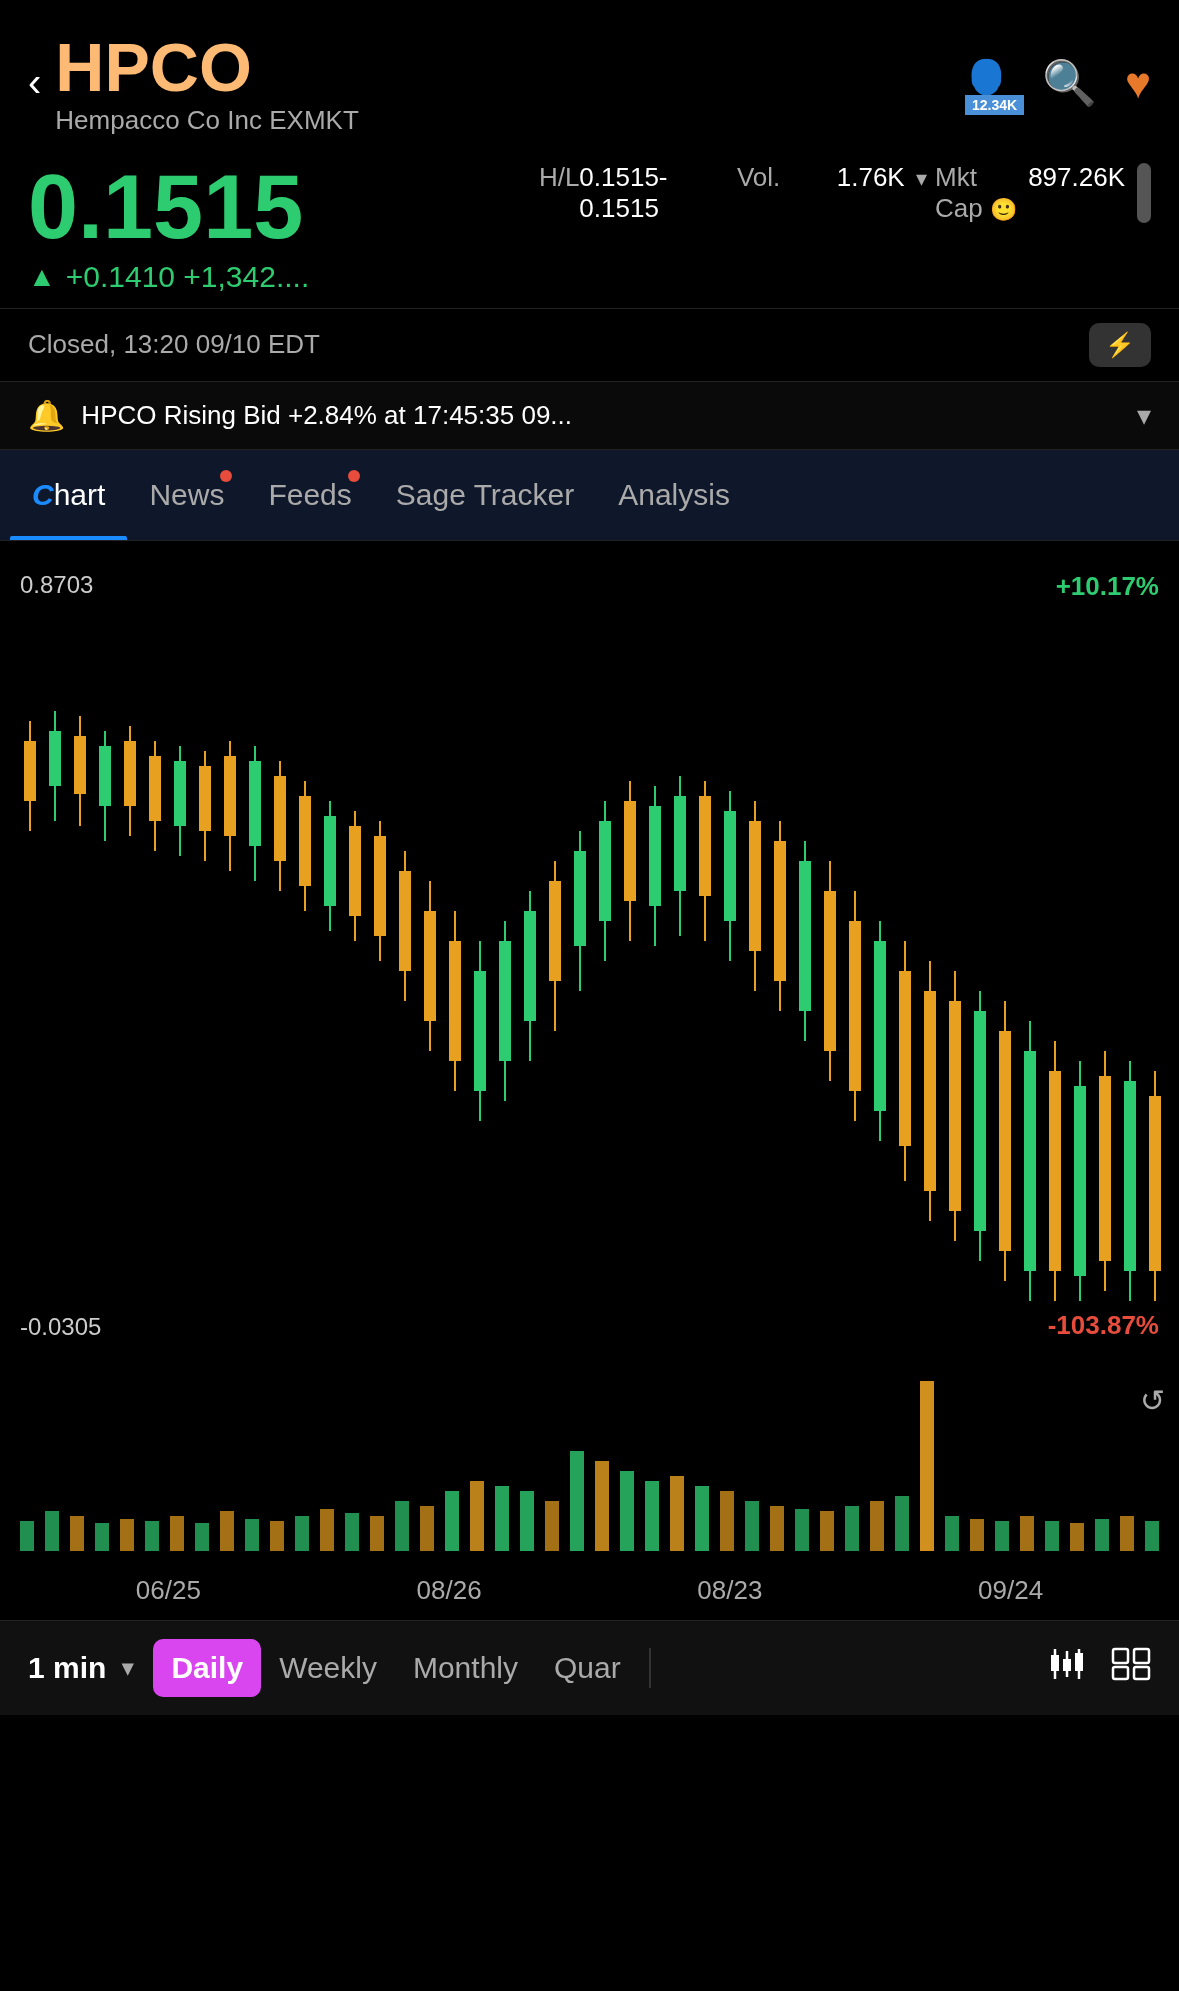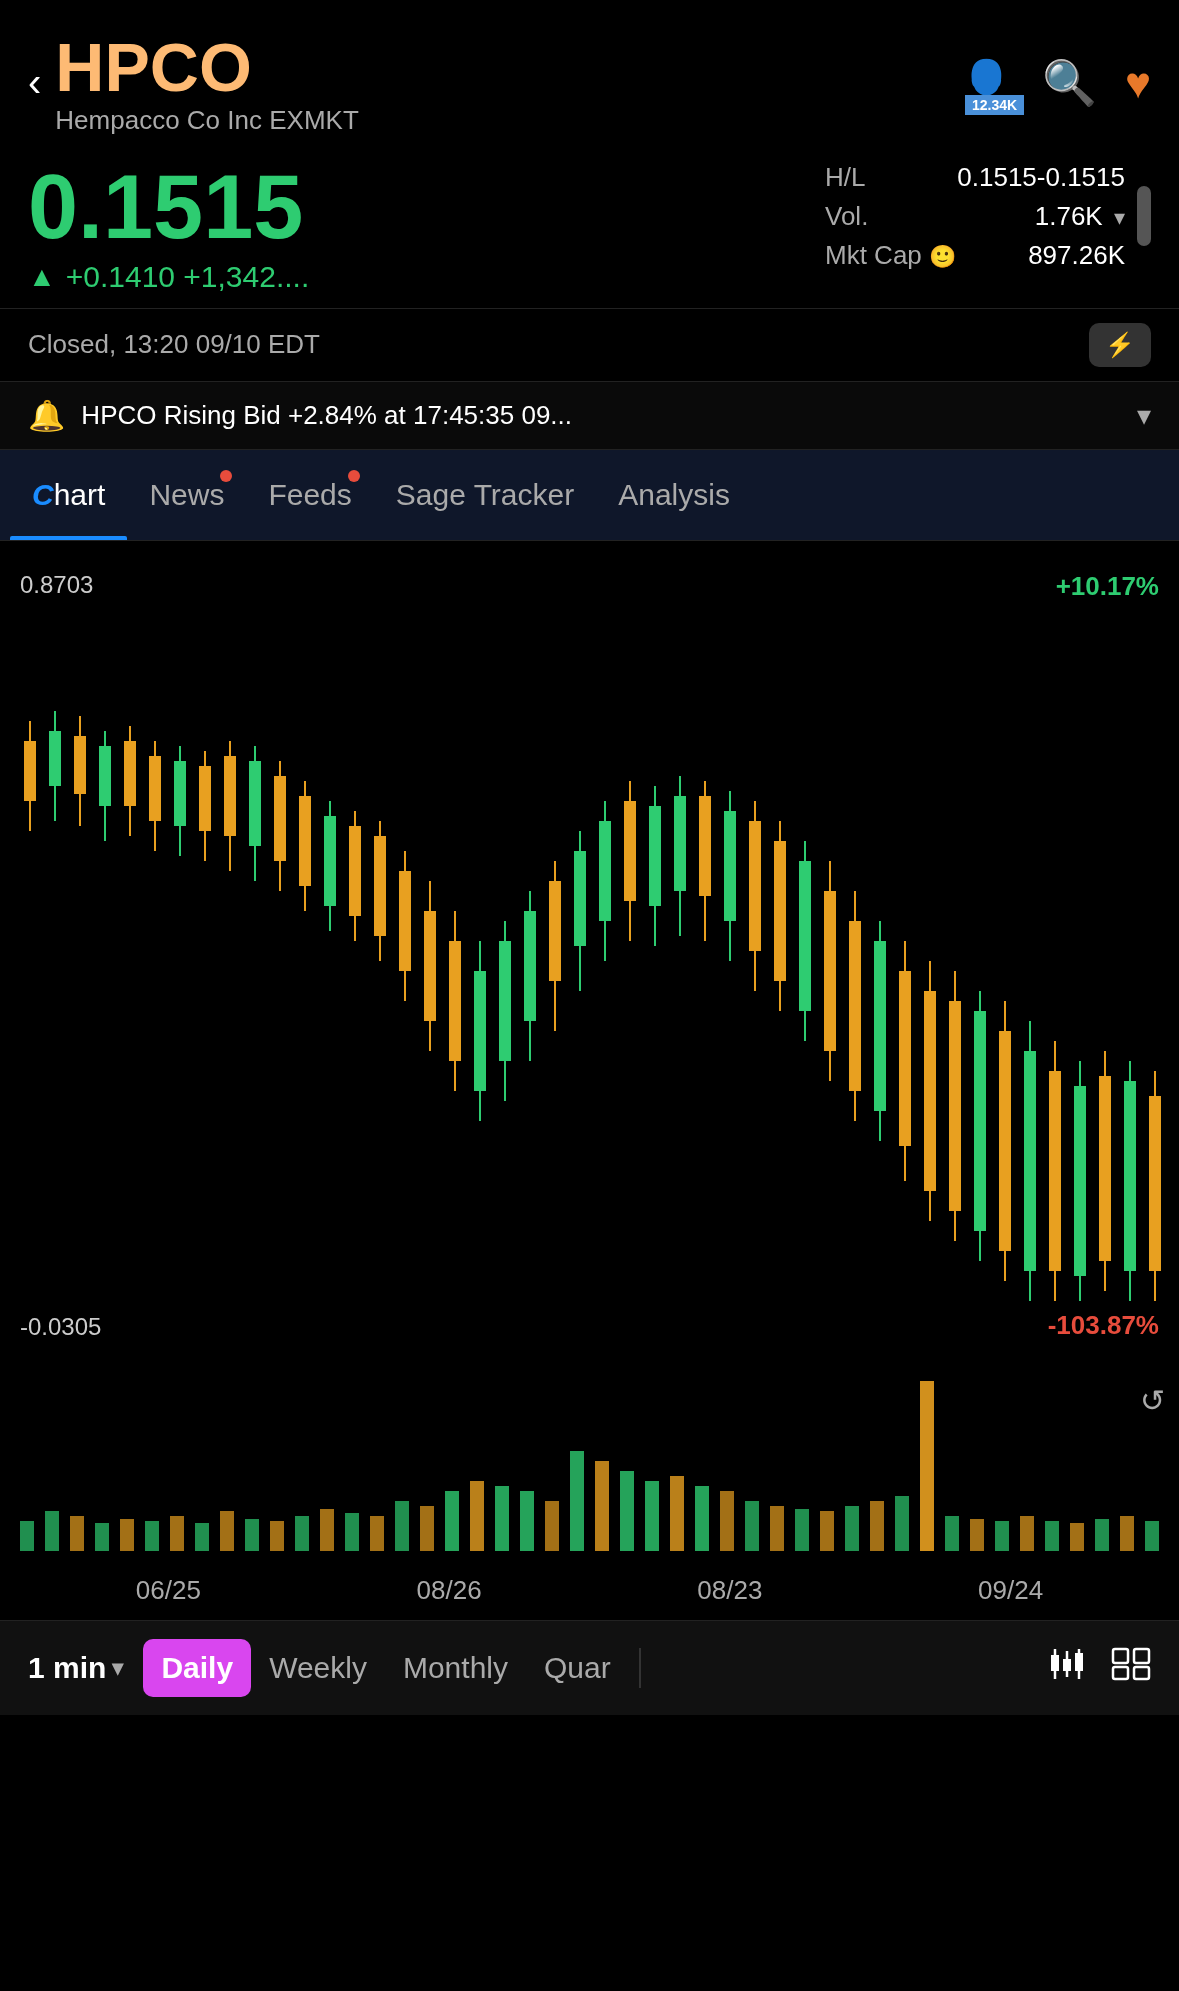--- a/index.html
+++ b/index.html
@@ -123,21 +123,21 @@
       border-radius: 7px;
       margin-left: 12px;
       align-self: center;
     }
     .price-right-inner {
       display: flex;
       align-items: center;
     }
     .stats-col {
       display: flex;
-      flex-direction: column;
+      flex-direction: row;
       gap: 8px;
       min-width: 300px;
     }
 
     
     .status-bar {
       display: flex;
       align-items: center;
       justify-content: space-between;
       padding: 14px 28px;
@@ -311,21 +311,21 @@
     }
     .time-btn {
       background: none;
       border: none;
       color: #fff;
       font-size: 30px;
       font-weight: 600;
       cursor: pointer;
       display: flex;
       align-items: center;
-      gap: 6px;
+      gap: 16px;
       margin-right: 20px;
     }
     .time-btn .chevron-down {
       font-size: 22px;
       color: #aaa;
     }
     .period-btn {
       background: none;
       border: none;
       color: #aaa;

